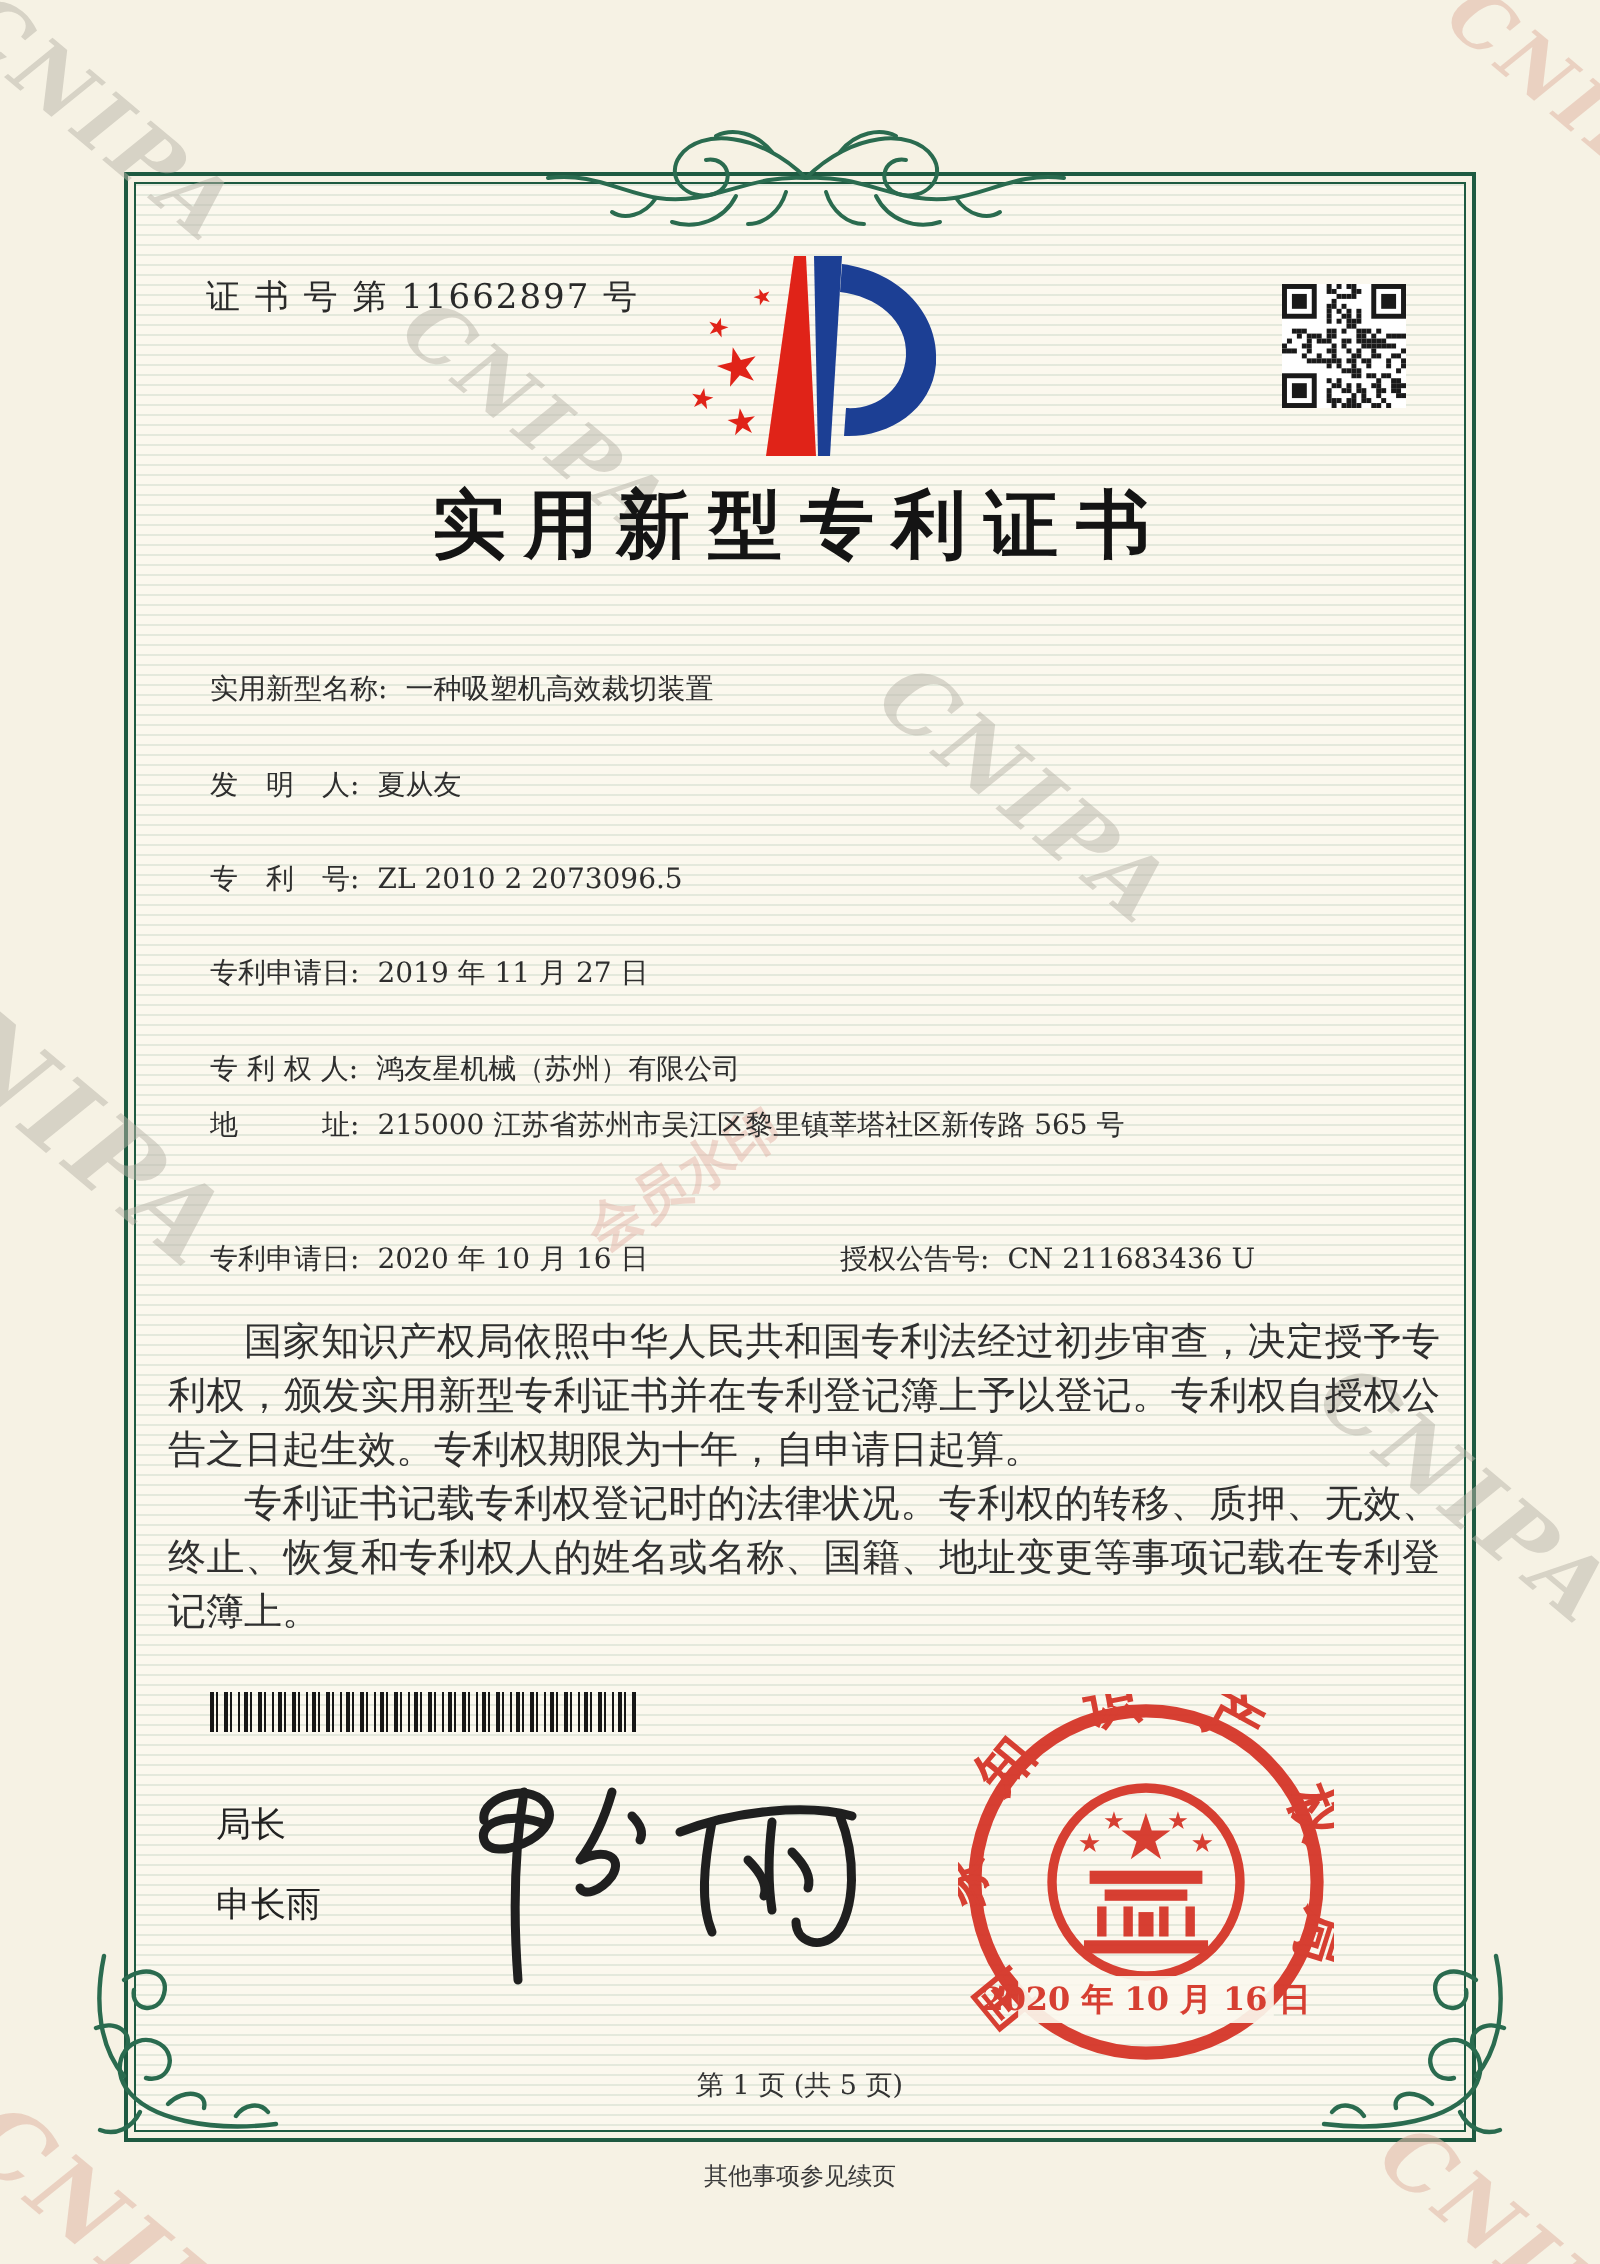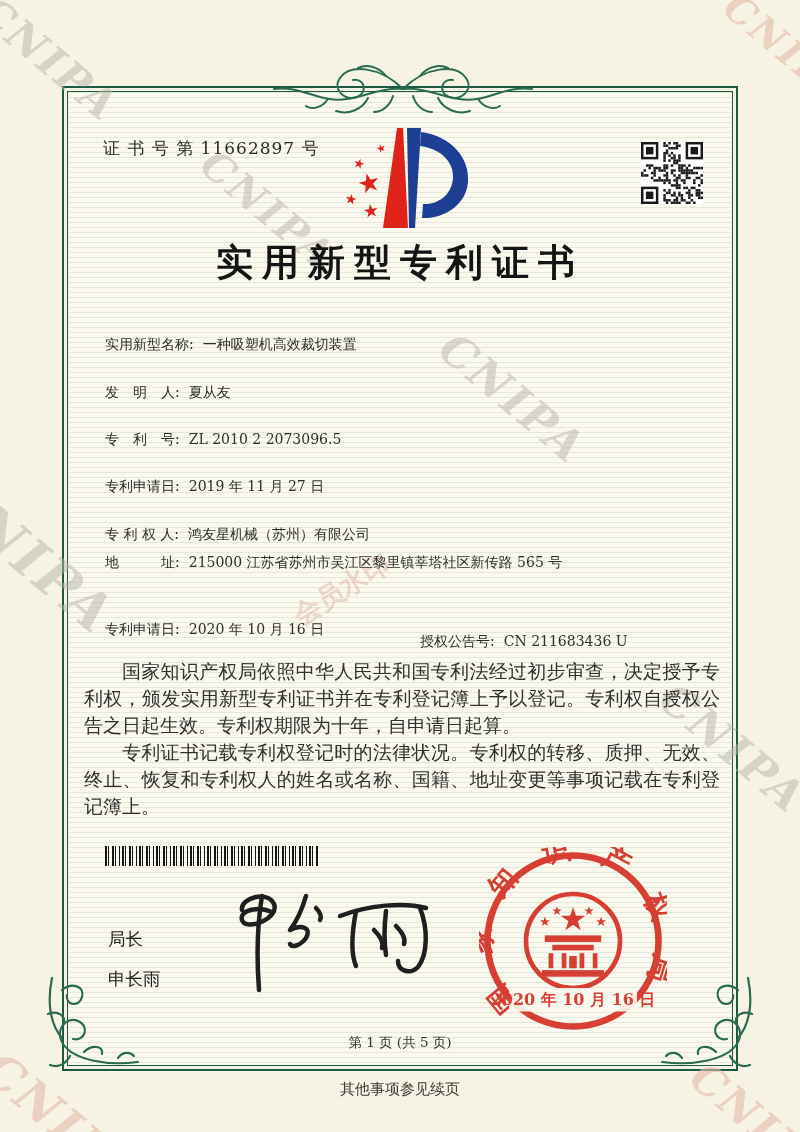--- a/index.html
+++ b/index.html
@@ -25,38 +25,38 @@
   
   .content{position:absolute;left:0;top:0;width:800px;height:884px;z-index:2;}
   .cert-no{position:absolute;left:103px;top:137px;font-size:17px;color:#2a2a2a;letter-spacing:1px;}
   .logo{position:absolute;left:333px;top:120px;width:150px;height:115px;}
   .qr{position:absolute;left:641px;top:142px;width:62px;height:62px;}
   .title{position:absolute;left:0;top:238px;width:800px;text-align:center;
      font-size:37px;font-weight:bold;color:#141414;letter-spacing:9px;}
 
   .row{position:absolute;left:105px;font-size:14px;color:#2e2e2e;white-space:nowrap;}
   .flabel{margin-right:9px;}
-  .grant-right{position:absolute;left:315px;top:12px;}
+  .grant-right{position:absolute;left:315px;top:0;}
 
   .paras{position:absolute;left:84px;top:658px;width:636px;font-size:19px;line-height:27px;
      color:#303030;text-align:justify;}
   .paras p{margin:0;text-indent:2em;}
 
   .barcode{position:absolute;left:105px;top:846px;width:213px;height:20px;
      background:repeating-linear-gradient(90deg,#161616 0 2px,transparent 2px 3px,#161616 3px 4px,
      transparent 4px 7px,#161616 7px 9px,transparent 9px 10px,#161616 10px 11px,transparent 11px 14px,
      #161616 14px 15px,transparent 15px 17px);}
 
-  .officer{position:absolute;left:108px;top:900px;font-size:17.5px;color:#222;margin-top:27px;}
+  .officer{position:absolute;left:108px;top:900px;font-size:17.5px;color:#222;}
   .officer div{margin-bottom:16px;}
   .sign{position:absolute;left:228px;top:880px;width:210px;height:115px;}
   .seal{position:absolute;left:479px;top:847px;width:188px;height:188px;opacity:0.92;}
 
   .page-info{position:absolute;left:0;top:1034px;width:800px;text-align:center;font-size:13.5px;color:#333;}
-  .cont-note{position:absolute;left:0;top:1080px;width:800px;text-align:center;font-size:15px;color:#3a3a3a;}
+  .cont-note{position:absolute;left:0;top:1080px;width:800px;text-align:center;font-size:12px;color:#3a3a3a;}
 
   .ornament{position:absolute;pointer-events:none;z-index:3;}
 </style>
 </head>
 <body>
 
 <div class="page">
 
   <span class="wm wm-gray" style="left:0px;top:-14px;font-size:42px;">CNIPA</span>
   <span class="wm wm-gray" style="left:222px;top:140px;font-size:40px;">CNIPA</span>

